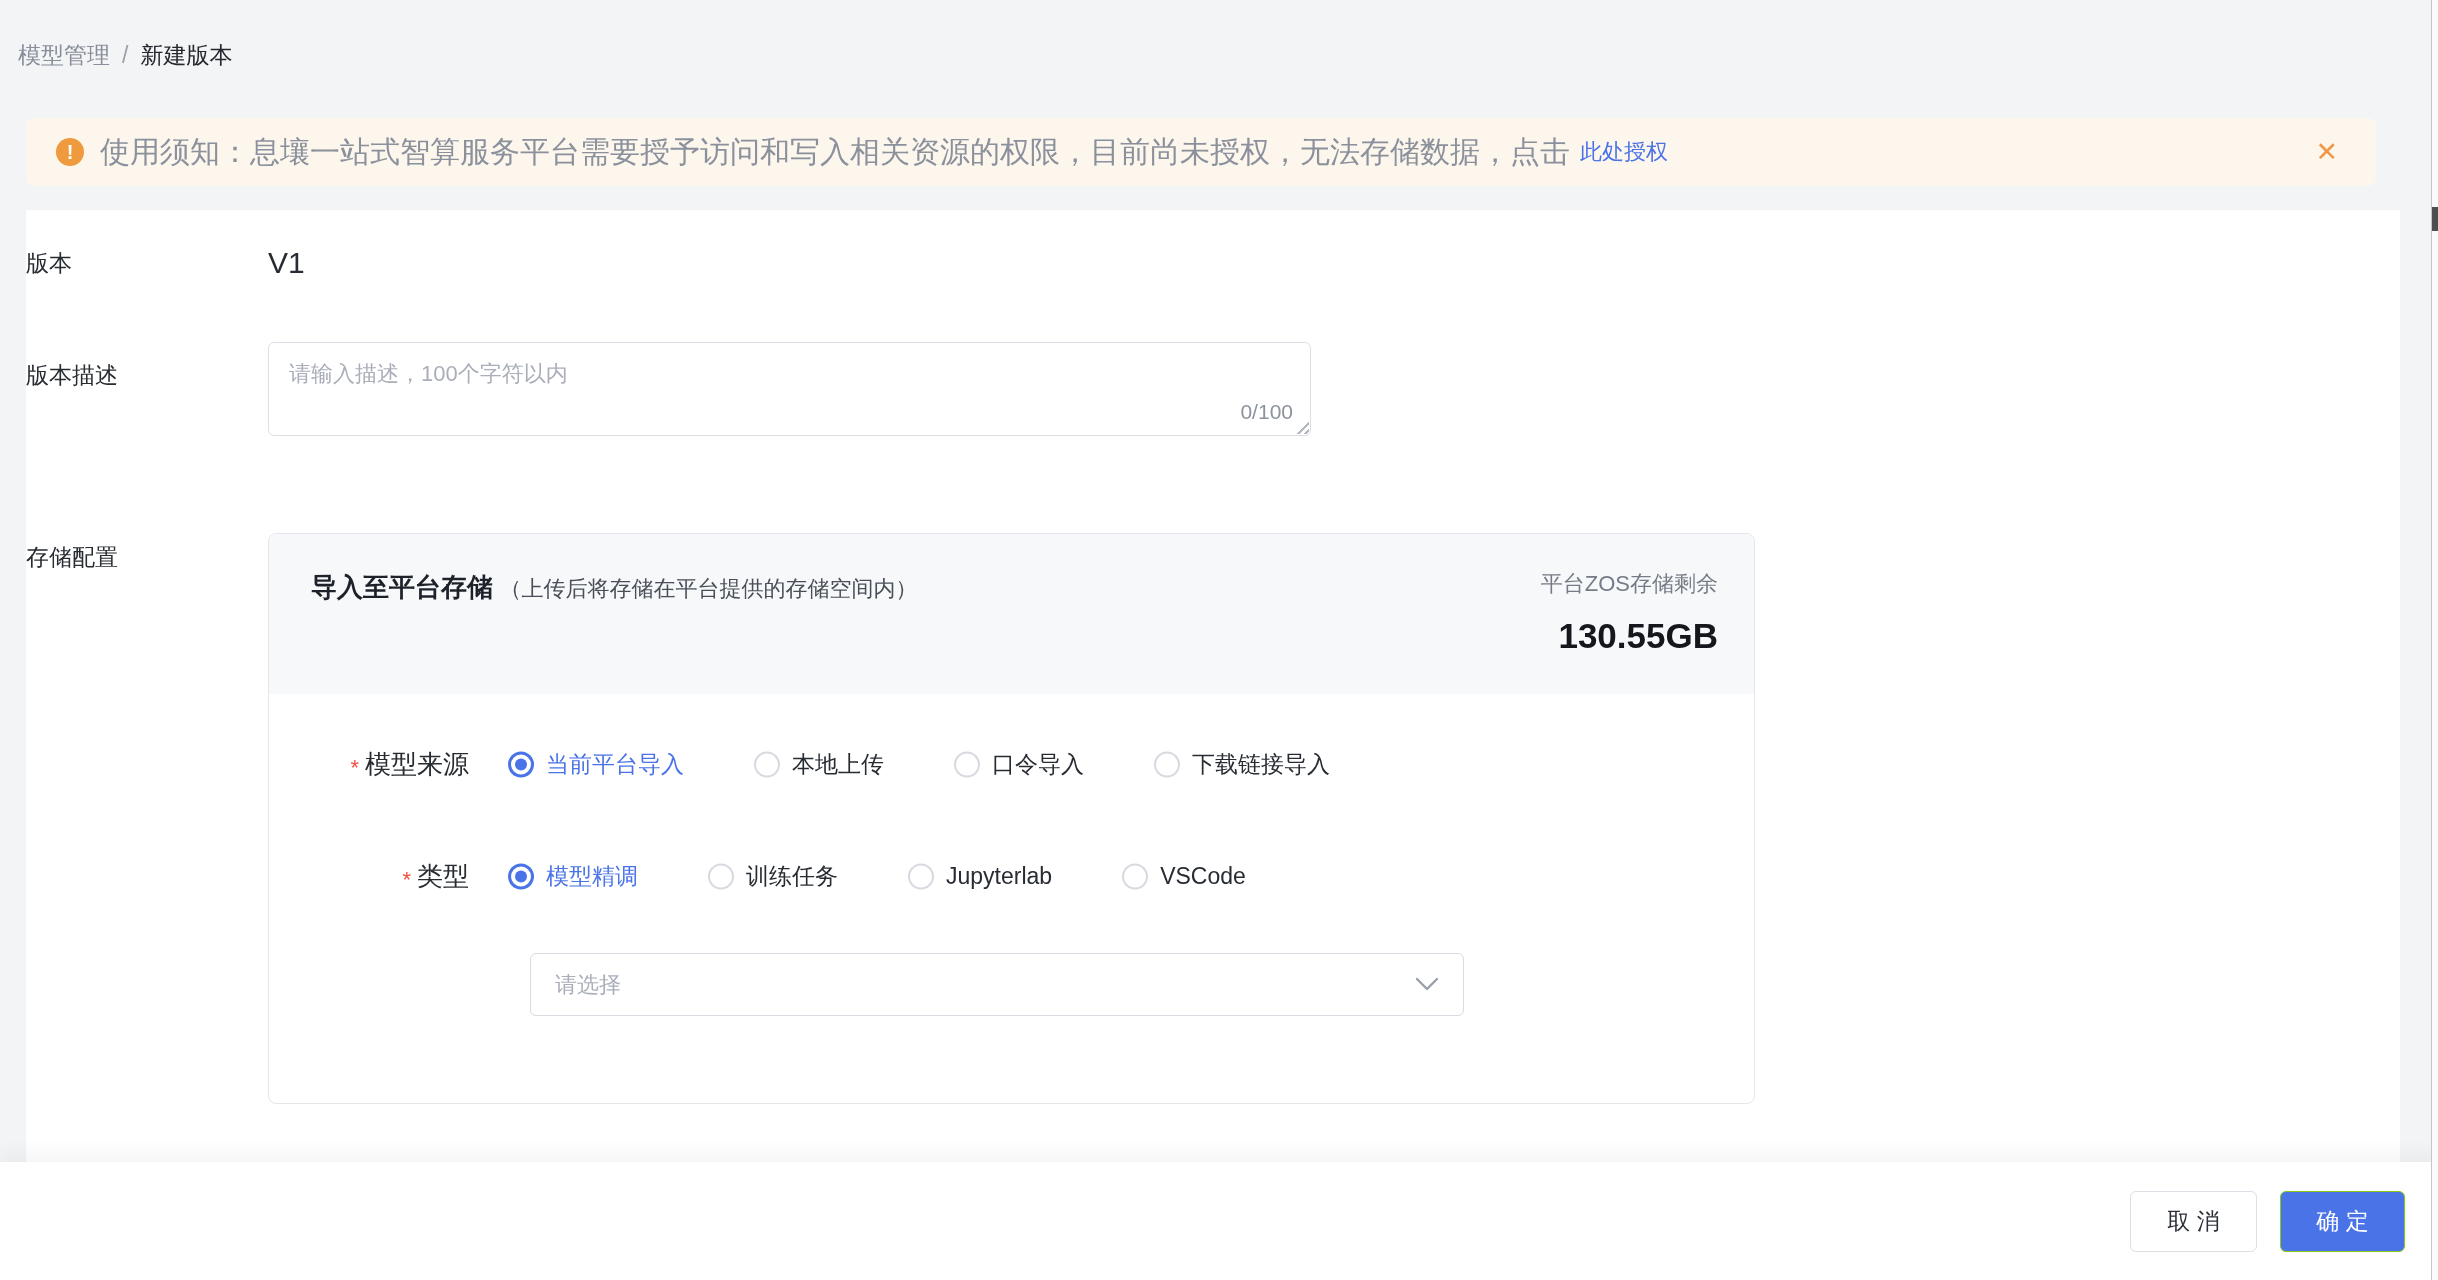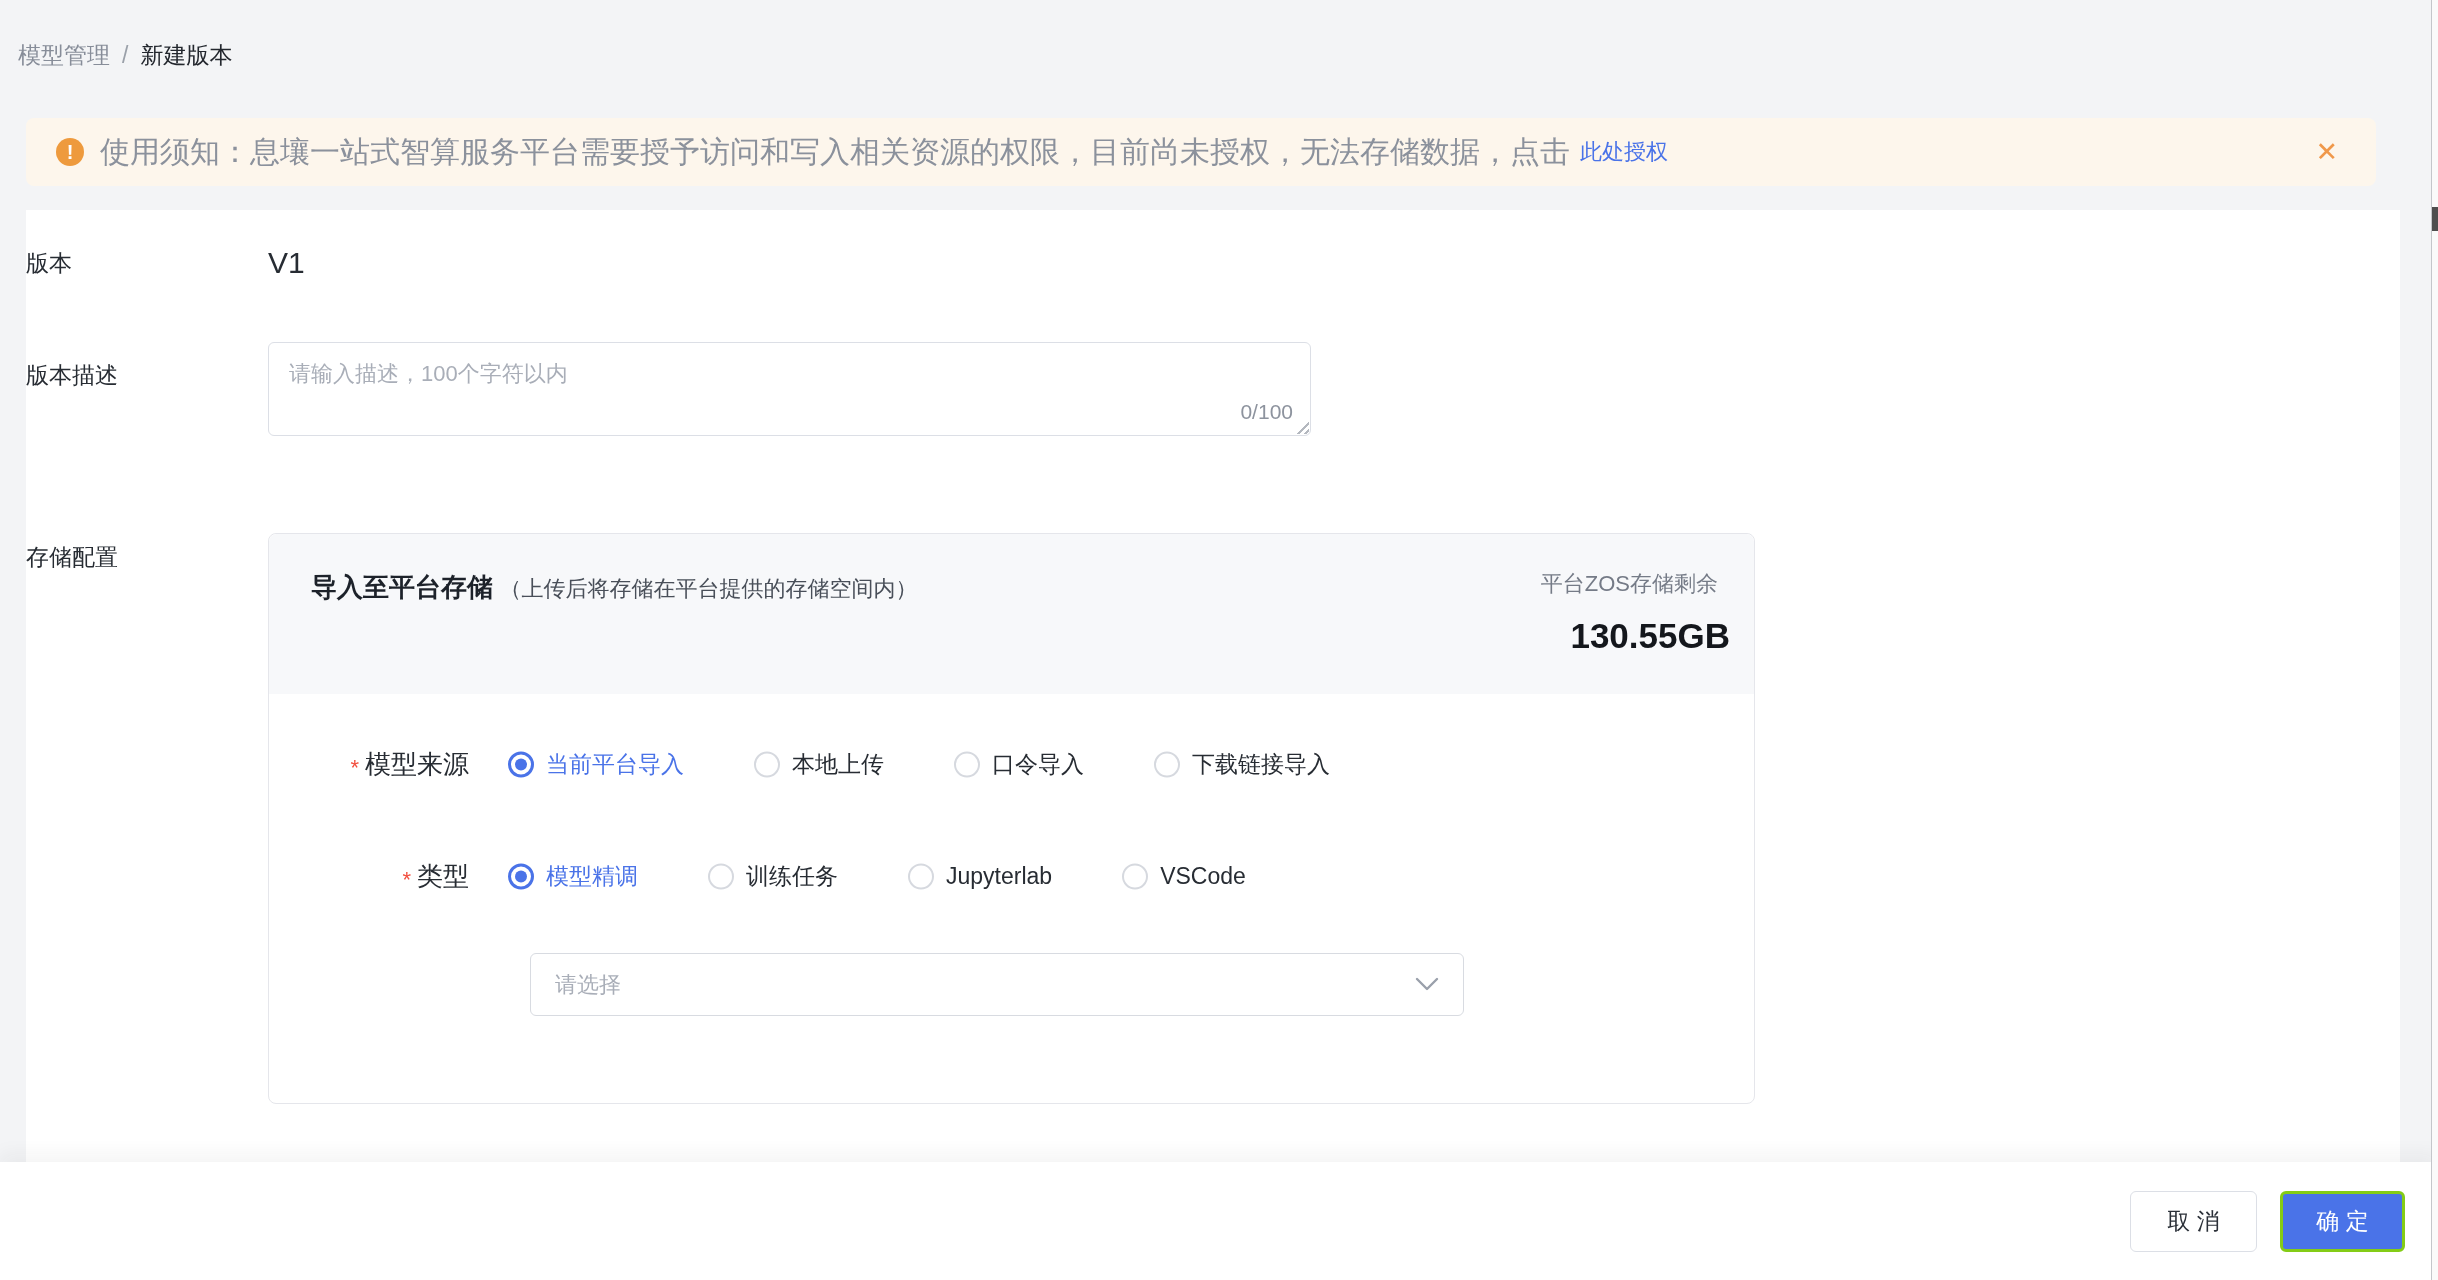--- a/index.html
+++ b/index.html
@@ -62,21 +62,21 @@
     position:absolute; left:0; top:0; width:100%; height:160px;
     background:#f7f8fa; border-radius:8px 8px 0 0;
   }
   .card-title-line { position:absolute; left:42px; top:53px; transform:translateY(-50%); white-space:nowrap; }
   .card-title { font-size:26px; font-weight:700; color:#1d222a; }
   .card-title-note { font-size:22px; color:#494f59; margin-left:2px; }
   .card-sub-line { position:absolute; left:42px; top:117px; transform:translateY(-50%); font-size:22px; white-space:nowrap; }
   .sub-grey { color:#8a909b; }
   .sub-bold { color:#23272e; font-weight:700; }
   .remain-label { position:absolute; right:36px; top:50px; transform:translateY(-50%); font-size:22px; color:#757b87; }
-  .remain-value { position:absolute; right:24px; top:102px; transform:translateY(-50%); font-size:35px; font-weight:700; color:#14171c; }
+  .remain-value { position:absolute; right:36px; top:102px; transform:translateY(-50%); font-size:35px; font-weight:700; color:#14171c; }
 
   
   .field-row { position:absolute; left:0; width:100%; display:flex; align-items:center; transform:translateY(-50%); }
   .row-source { top:230px; }
   .row-type { top:342px; }
   .inline-label-box { width:200px; text-align:right; white-space:nowrap; flex:none; }
   .req { color:#f24f3f; font-size:22px; margin-right:6px; position:relative; top:2px; }
   .inline-label { font-size:26px; color:#272c33; }
   .opts { display:flex; align-items:center; margin-left:39px; gap:70px; }
   .radio-opt { display:flex; align-items:center; cursor:pointer; }
@@ -100,21 +100,21 @@
   .select .chevron { margin-left:auto; display:flex; align-items:center; }
 
   
   .footer {
     position:absolute; left:0; top:1162px; width:2438px; height:118px; background:#fff;
     box-shadow:0 -8px 18px rgba(31,35,41,0.05);
     display:flex; align-items:center; justify-content:flex-end; gap:23px; padding-right:33px;
   }
   .btn { height:61px; border-radius:6px; font-size:23px; display:flex; align-items:center; justify-content:center; cursor:pointer; font-family:inherit; }
   .btn-cancel { width:127px; background:#fff; border:1px solid #dcdfe6; color:#2b3038; }
-  .btn-confirm { width:125px; background:#4a73e8; border:3px solid #84cc16; color:#ffffff; }
+  .btn-confirm { width:125px; background:#4a73e8; border:1px solid #84cc16; color:#ffffff; }
 
   
   .scrollbar { position:absolute; right:0; top:0; width:7px; height:1280px; background:#fafafa; border-left:1px solid #c4c6ca; }
   .scroll-thumb { position:absolute; left:0; top:207px; width:100%; height:24px; background:#4e4e4e; }
 </style>
 </head>
 <body>
 
 <div class="breadcrumb">
   <span class="crumb-parent">模型管理</span>

